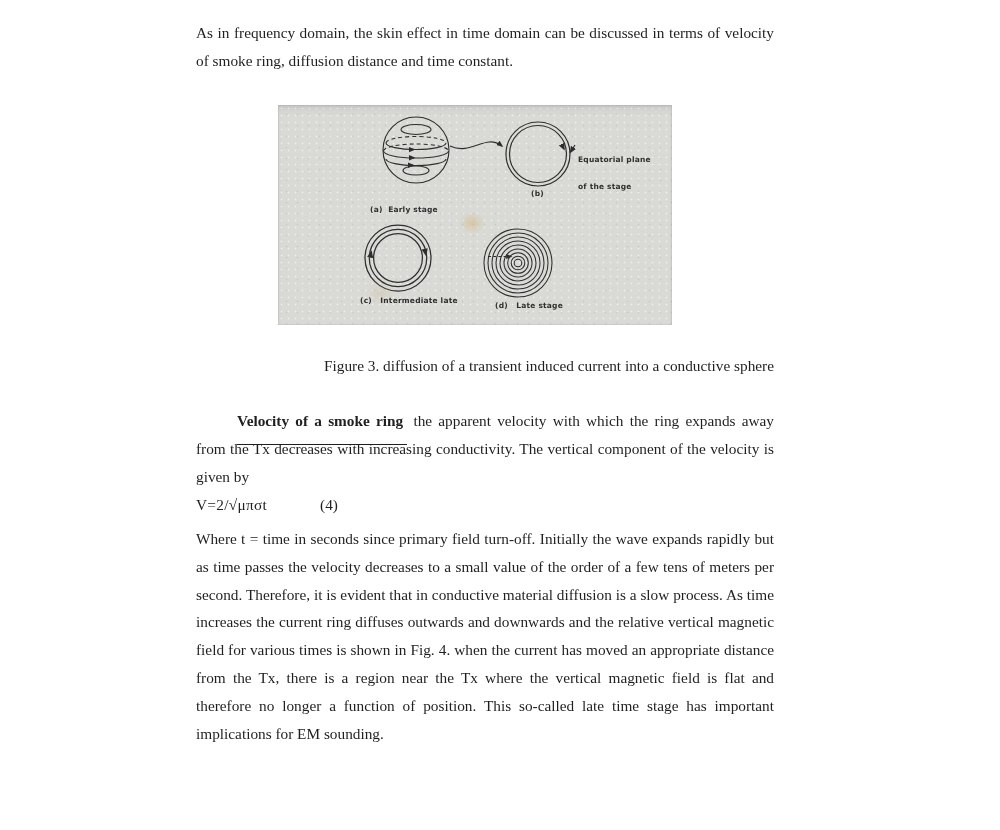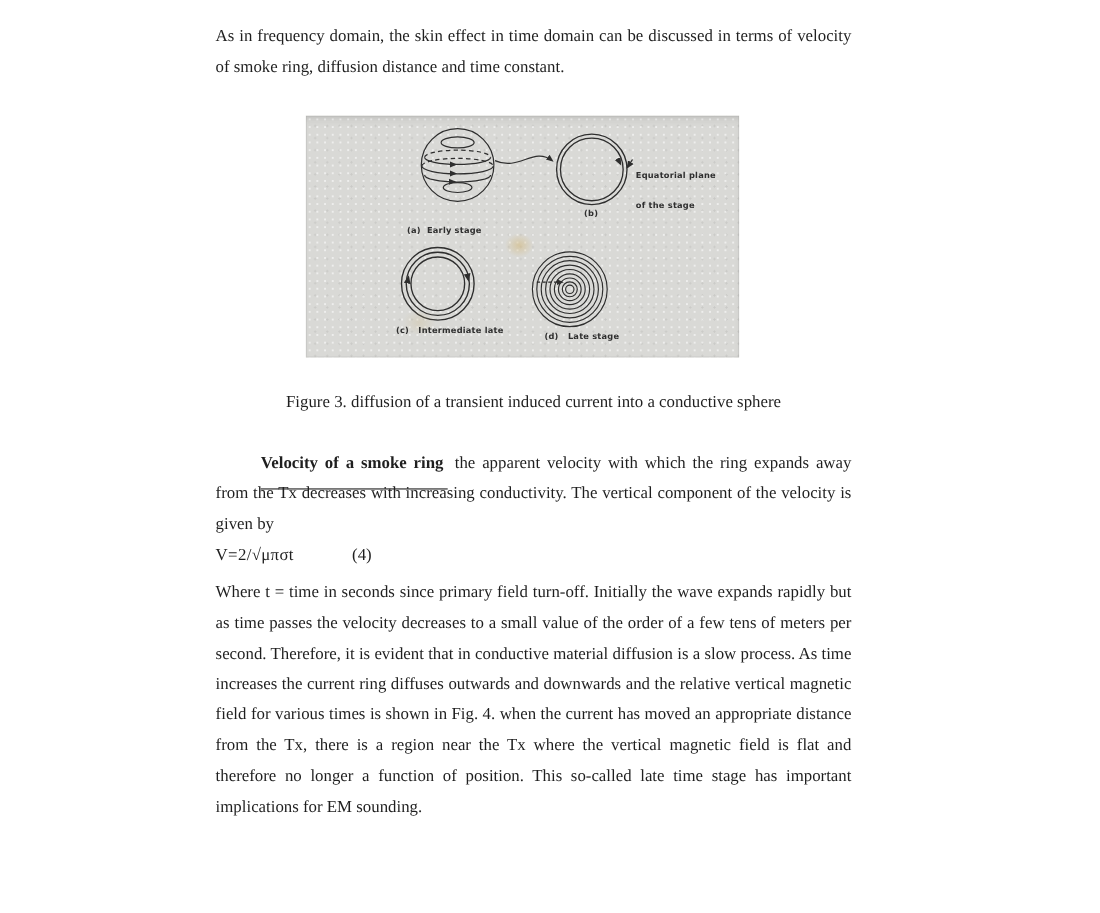--- a/index.html
+++ b/index.html
@@ -6,21 +6,21 @@
   .page {
     position:relative; width:1000px; height:830px; background:#ffffff;
     font-family:"Liberation Serif","DejaVu Serif",serif;
     color:#1f1f1f; overflow:hidden;
   }
   .para {
     position:absolute; margin:0; width:578px; left:196px;
     font-size:15.3px; line-height:27.8px; text-align:justify;
   }
   .para1 { top:19px; }
-  .caption { top:352px; text-align:center; }
+  .caption { top:352px; text-align:right; }
   .para2 { top:407px; text-indent:41px; }
   .para3 { top:525px; }
   .heading {
     font-weight:bold;
     border-bottom:1.6px solid #1f1f1f;
     padding-right:4px; padding-bottom:15px;
   }
   .equation { position:absolute; left:196px; top:491px; font-size:15.3px; line-height:27.8px; }
   .eq-expr { letter-spacing:0.3px; }
   .eq-num  { margin-left:53px; }

